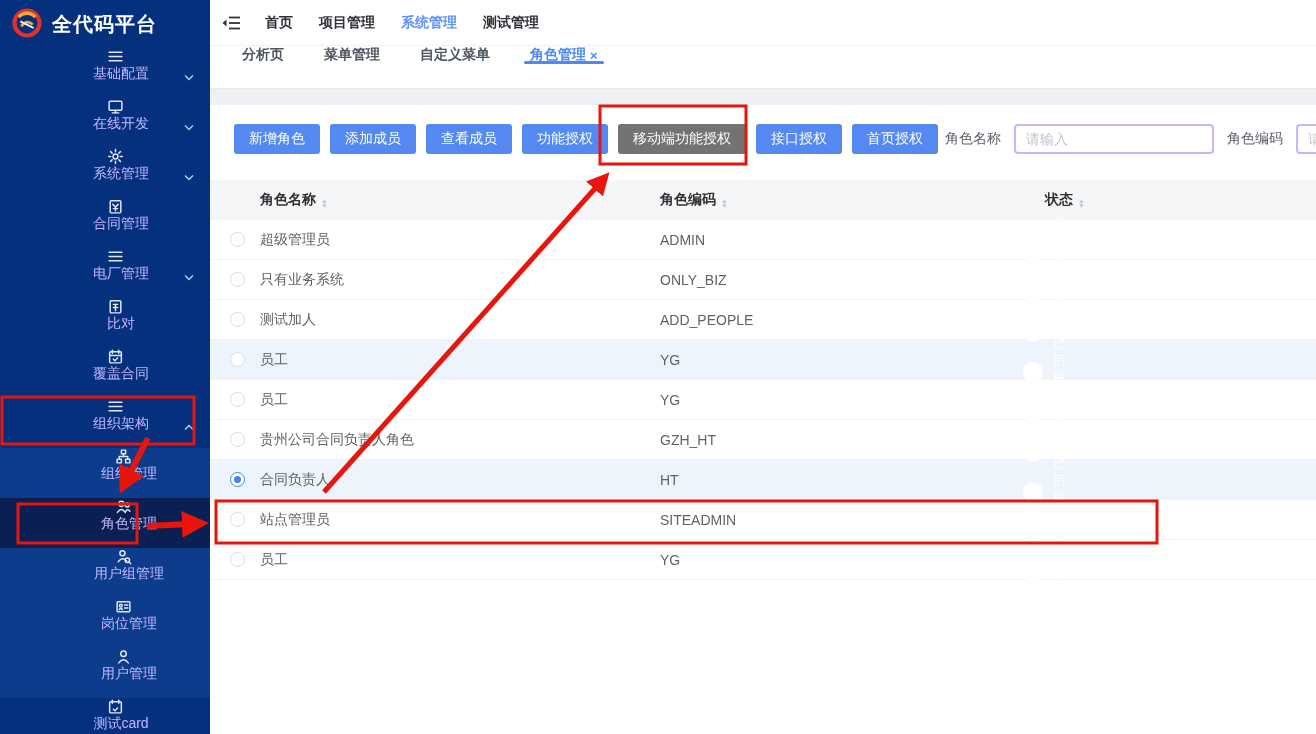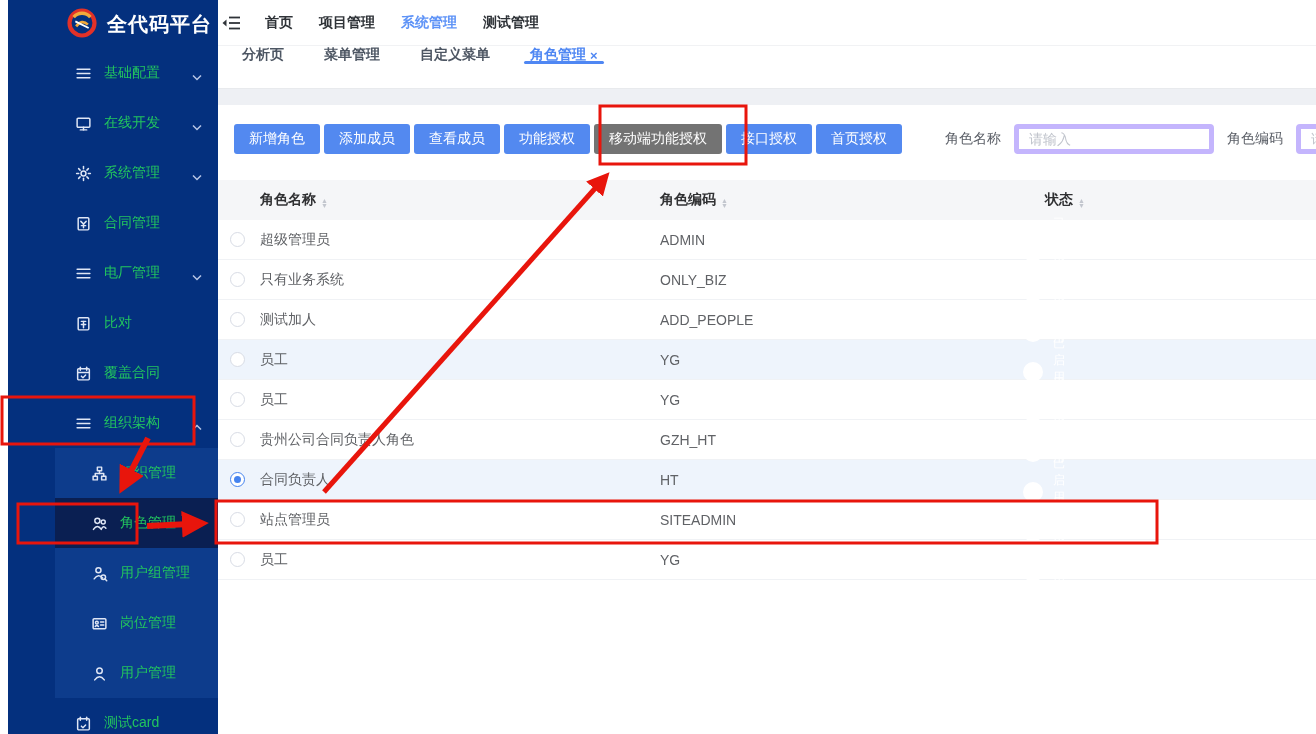--- a/index.html
+++ b/index.html
@@ -1,23 +1,23 @@
 <!DOCTYPE html>
 <html><head>
 <meta charset="utf-8">
 <style>
   * { margin:0; padding:0; box-sizing:border-box; }
   html,body { width:1316px; height:734px; overflow:hidden; }
   body { font-family:"Liberation Sans","DejaVu Sans",sans-serif; font-size:14px; color:#333; background:#fff; position:relative; }
 
   
-  .sidebar { position:absolute; left:8px; top:0; width:210px; height:734px; background:#04307e; z-index:5;padding-left:47px; }
+  .sidebar { position:absolute; left:0; top:0; width:210px; height:734px; background:#04307e; z-index:5; }
   .logo { height:48px; display:flex; align-items:center; padding-left:12px; }
   .logo-text { color:#fff; font-size:20px; font-weight:600; margin-left:10px; letter-spacing:1px; }
-  .menu-item { position:relative; height:50px; display:flex; align-items:center; padding-left:20px; color:#22c55e; cursor:pointer; }
+  .menu-item { position:relative; height:50px; display:flex; align-items:center; padding-left:20px; color:#c4b5fd; cursor:pointer;flex-direction:column; }
   .menu-item .mi-label { margin-left:12px; font-size:14px; }
   .menu-item .chev { position:absolute; right:16px; top:20px; }
   .submenu { background:#0d3c8c; }
   .submenu .menu-item { padding-left:36px; }
   .submenu .menu-item.active { background:#0a1f52; }
   .mi-icon { width:17px; height:17px; flex:none; }
   .mi-icon svg { width:17px; height:17px; display:block; }
 
   
   .main { position:absolute; left:210px; top:0; width:1106px; height:734px; background:#fff; }
@@ -28,29 +28,29 @@
 
   .tabbar { height:43px; border-bottom:1px solid #e8eaed; display:flex; align-items:flex-start; padding-left:12px; }
   .tab { position:relative; padding:0 20px; display:flex; align-items:center; font-weight:600; color:#4d5663; cursor:pointer; }
   .tab.active { color:#4f87f3; }
   .tab .tab-underline { position:absolute; left:14px; right:14px; bottom:0; height:3px; background:#4f87f3; border-radius:2px; }
   .tab-close { margin-left:4px; font-size:13px; color:#4f87f3; cursor:pointer; }
 
   .strip { height:16px; background:#eef0f4; }
   .panel { position:relative; height:629px; background:#fff; }
 
-  .toolbar { position:absolute; left:24px; top:19px; display:flex; gap:4px; }
+  .toolbar { position:absolute; left:24px; top:19px; display:flex; gap:10px; }
   .btn { height:30px; padding:0 15px; background:#5389f0; color:#fff; border:none; border-radius:3px; font-size:14px; font-family:inherit; cursor:pointer; white-space:nowrap; }
   .btn.hl { background:#737373; }
 
   .filters { position:absolute; left:735px; top:19px; display:flex; align-items:center; }
   .filters > * { flex:none; }
   .f-label { color:#5a5e66; margin-right:13px; }
   .f-label + .f-input { margin-right:13px; }
-  .f-input { width:200px; height:30px; border:5px solid #c4b5fd; border-radius:4px; padding:0 10px; font-size:14px; font-family:inherit; color:#333; }
+  .f-input { width:200px; height:30px; border:2px solid #c4b5fd; border-radius:4px; padding:0 10px; font-size:14px; font-family:inherit; color:#333; }
   .f-input::placeholder { color:#c0c4cc; }
 
   
   .table { position:absolute; top:75px; left:0; right:0; }
   .trow { display:flex; align-items:center; height:40px; border-bottom:1px solid #f0f2f5; color:#606266; }
   .trow.thead { background:#f5f6f8; border-bottom:none; color:#303133; font-weight:700; }
   .trow.hlrow { background:#eef4fc; }
   .c-radio { width:50px; padding-left:20px; display:flex; align-items:center; flex:none; }
   .c-name { width:400px; flex:none; overflow:hidden; white-space:nowrap; }
   .c-code { width:385px; flex:none; }

